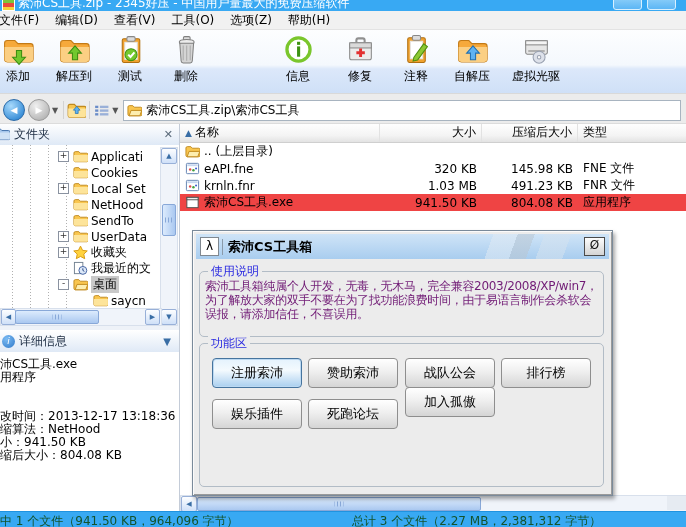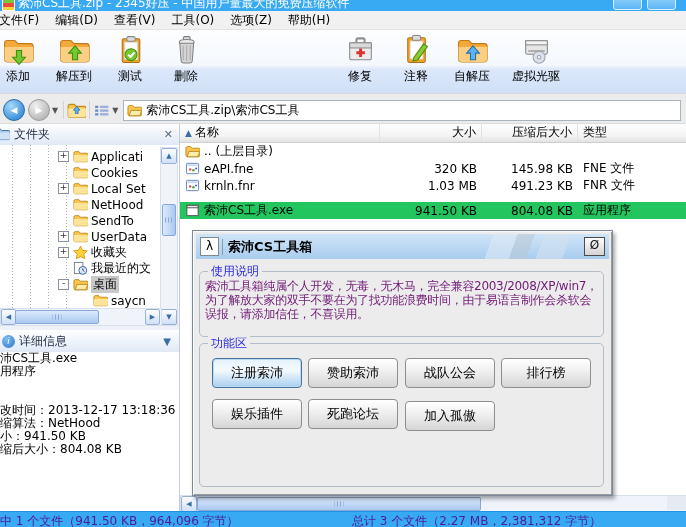--- a/index.html
+++ b/index.html
@@ -65,39 +65,39 @@
   .sb-track{background:#f0f4fa;border:1px solid #d8e0ec;}
   .sbtn{position:absolute;background:linear-gradient(180deg,#fdfeff,#cfe0f8);border:1px solid #98b0d8;border-radius:2px;
     color:#3a6ea5;font-size:7px;display:flex;align-items:center;justify-content:center;}
   .sthumb{position:absolute;background:linear-gradient(90deg,#dcebfd,#aac8f0);border:1px solid #88a8d8;border-radius:2px;}
   .sthumb.h{background:linear-gradient(180deg,#dcebfd,#aac8f0);}
   .grip{position:absolute;left:50%;top:50%;transform:translate(-50%,-50%);width:9px;height:5px;
     background-image:repeating-linear-gradient(90deg,#88a8d8 0 1px,transparent 1px 3px);}
   .tree-vscroll{position:absolute;right:1px;top:24px;width:16px;height:177px;}
   .tree-hscroll{position:absolute;left:0;top:185px;width:160px;height:16px;}
   .detailshdr{top:207px;}
-  .detailsbody{position:absolute;left:0;top:229px;right:0;bottom:0;background:#fff;padding-top:0;}
+  .detailsbody{position:absolute;left:0;top:229px;right:0;bottom:0;background:#fff;padding-top:6px;}
   .dline{height:13px;line-height:13px;white-space:nowrap;color:#000;}
   
   .rightpanel{position:absolute;left:180px;top:123px;width:506px;height:372px;background:#fff;z-index:1;}
   .colhdr{display:flex;height:19px;background:linear-gradient(180deg,#ffffff,#f4f4f4 65%,#e3e3e3);
     border-bottom:1px solid #cfcfcf;color:#000;}
   .col{display:flex;align-items:center;padding:0 5px;border-right:1px solid #e2e2e2;box-sizing:border-box;}
   .c-name{width:200px;}.c-size{width:102px;justify-content:flex-end;}
   .c-packed{width:96px;justify-content:flex-end;}.c-type{flex:1;border-right:none;}
   .sortarrow{color:#3a6ea5;font-size:9px;margin-right:3px;}
   .frow{display:flex;height:17px;align-items:center;}
-  .frow.sel{background:#22c55e;margin-top:8px;}
+  .frow.sel{background:#ef4444;}
   .cell{display:flex;align-items:center;padding:0 5px;box-sizing:border-box;white-space:nowrap;overflow:hidden;}
   .cell svg{flex:none;margin-right:4px;}
   .list-hscroll{position:absolute;left:180px;top:495px;width:506px;height:16px;z-index:2;}
   .corner{position:absolute;right:0;top:0;width:20px;height:14px;background:#e6ebf2;}
   
   .statusbar{position:absolute;left:0;top:511px;right:0;height:16px;background:#38a9f3;z-index:6;
-    border-top:1px solid #1f93e0;color:#4c1d95;}
+    border-top:1px solid #1f93e0;color:#14532d;}
   .sb-left{position:absolute;left:0;top:1px;white-space:nowrap;}
   .sb-right{position:absolute;left:352px;top:1px;white-space:nowrap;}
   
   .dialog{position:absolute;left:192px;top:230px;width:421px;height:266px;background:#ececec;z-index:10;
     border:1px solid #7a8a9a;box-shadow:inset 1px 1px 0 #fbfbfb,inset -1px -1px 0 #9a9a9a,2px 3px 4px rgba(0,0,0,.35);
     box-sizing:border-box;padding:3px;}
   .dlg-title{position:relative;height:25px;background:linear-gradient(180deg,#cfe4f7,#a9cdef);
     display:flex;align-items:center;padding:0 4px;overflow:hidden;}
   .wm{position:absolute;right:26px;top:-4px;width:110px;height:32px;opacity:.55;
     background:linear-gradient(110deg,transparent 18%,#dfeaf4 18% 38%,#b9c6d2 38% 52%,transparent 52%,transparent 60%,#d4e2ef 60% 82%,transparent 82%);}
@@ -266,20 +266,26 @@
           <use href="#tb-test"></use>
         </svg>
       <span class="tblabel">测试</span>
     </div>
     <div class="tbbtn" style="left:158px">
       <svg>
           <use href="#tb-del"></use>
         </svg>
       <span class="tblabel">删除</span>
     </div>
+    <div class="tbbtn" style="left:270px">
+      <svg>
+          <use href="#tb-info"></use>
+        </svg>
+      <span class="tblabel">信息</span>
+    </div>
     <div class="tbbtn" style="left:332px">
       <svg>
           <use href="#tb-repair"></use>
         </svg>
       <span class="tblabel">修复</span>
     </div>
     <div class="tbbtn" style="left:388px">
       <svg>
           <use href="#tb-comment"></use>
         </svg>
@@ -548,21 +554,21 @@
     </div>
 
     <div class="groupbox gb-funcs">
       <span class="gb-label">功能区</span>
       <div class="btn primary" style="left:12px;top:14px">注册索沛</div>
       <div class="btn" style="left:108px;top:14px">赞助索沛</div>
       <div class="btn" style="left:205px;top:14px">战队公会</div>
       <div class="btn" style="left:301px;top:14px">排行榜</div>
       <div class="btn" style="left:12px;top:55px">娱乐插件</div>
       <div class="btn" style="left:108px;top:55px">死跑论坛</div>
-      <div class="btn" style="left:205px;top:57px">加入孤傲</div>
+      <div class="btn" style="left:205px;top:43px">加入孤傲</div>
     </div>
   </div>
 
   <div class="statusbar">
     <span class="sb-left">中 1 个文件（941.50 KB，964,096 字节）</span>
     <span class="sb-right">总计 3 个文件（2.27 MB，2,381,312 字节）</span>
   </div>
 
 </div>
 

